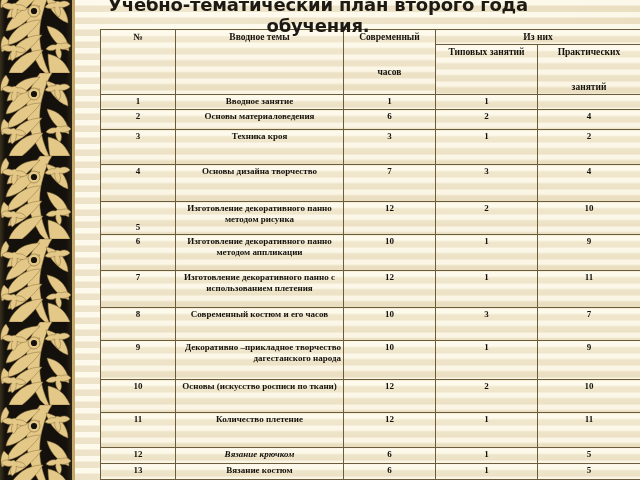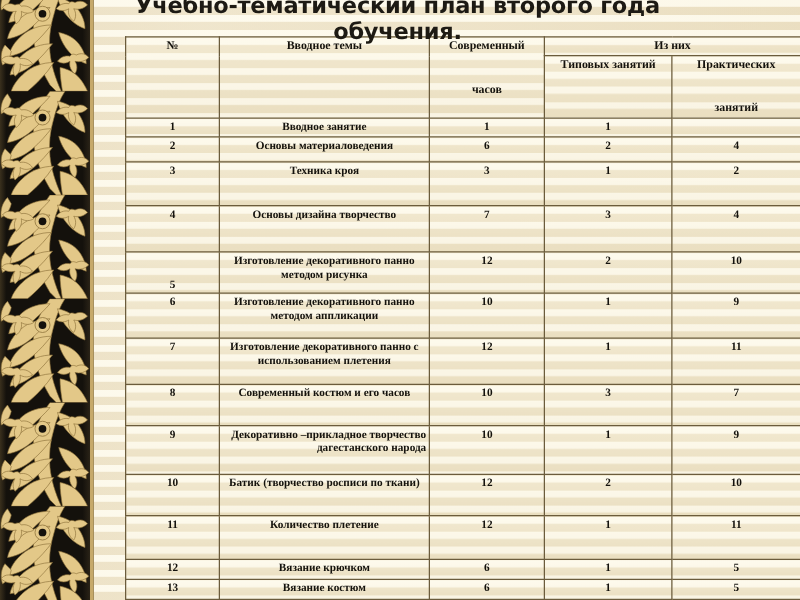--- a/index.html
+++ b/index.html
@@ -377,35 +377,35 @@
         </tr>
         <tr style="height: 36px;">
           <td style="vertical-align: top; height: 36px;">9</td>
           <td style="vertical-align: top; height: 36px; text-align: right;">Декоративно –прикладное творчество дагестанского народа</td>
           <td style="vertical-align: top; height: 36px;">10</td>
           <td style="vertical-align: top; height: 36px;">1</td>
           <td style="vertical-align: top; height: 36px;">9</td>
         </tr>
         <tr style="height: 30px;">
           <td style="vertical-align: top; height: 30px;">10</td>
-          <td style="vertical-align: top; height: 30px;">Батик (творчество росписи по ткани)</td>
+          <td style="vertical-align: top; height: 30px;">Основы (искусство росписи по ткани)</td>
           <td style="vertical-align: top; height: 30px;">12</td>
           <td style="vertical-align: top; height: 30px;">2</td>
           <td style="vertical-align: top; height: 30px;">10</td>
         </tr>
         <tr style="height: 32px;">
           <td style="vertical-align: top; height: 32px;">11</td>
           <td style="vertical-align: top; height: 32px;">Количество  плетение</td>
           <td style="vertical-align: top; height: 32px;">12</td>
           <td style="vertical-align: top; height: 32px;">1</td>
           <td style="vertical-align: top; height: 32px;">11</td>
         </tr>
         <tr style="height: 13px;">
           <td style="vertical-align: top; height: 13px;">12</td>
-          <td style="vertical-align: top; height: 13px;">Вязание крючком</td>
+          <td style="vertical-align: top; height: 13px; font-style: italic;">Вязание крючком</td>
           <td style="vertical-align: top; height: 13px;">6</td>
           <td style="vertical-align: top; height: 13px;">1</td>
           <td style="vertical-align: top; height: 13px;">5</td>
         </tr>
         <tr style="height: 13px;">
           <td style="vertical-align: top; height: 13px;">13</td>
           <td style="vertical-align: top; height: 13px;">Вязание костюм</td>
           <td style="vertical-align: top; height: 13px;">6</td>
           <td style="vertical-align: top; height: 13px;">1</td>
           <td style="vertical-align: top; height: 13px;">5</td>

